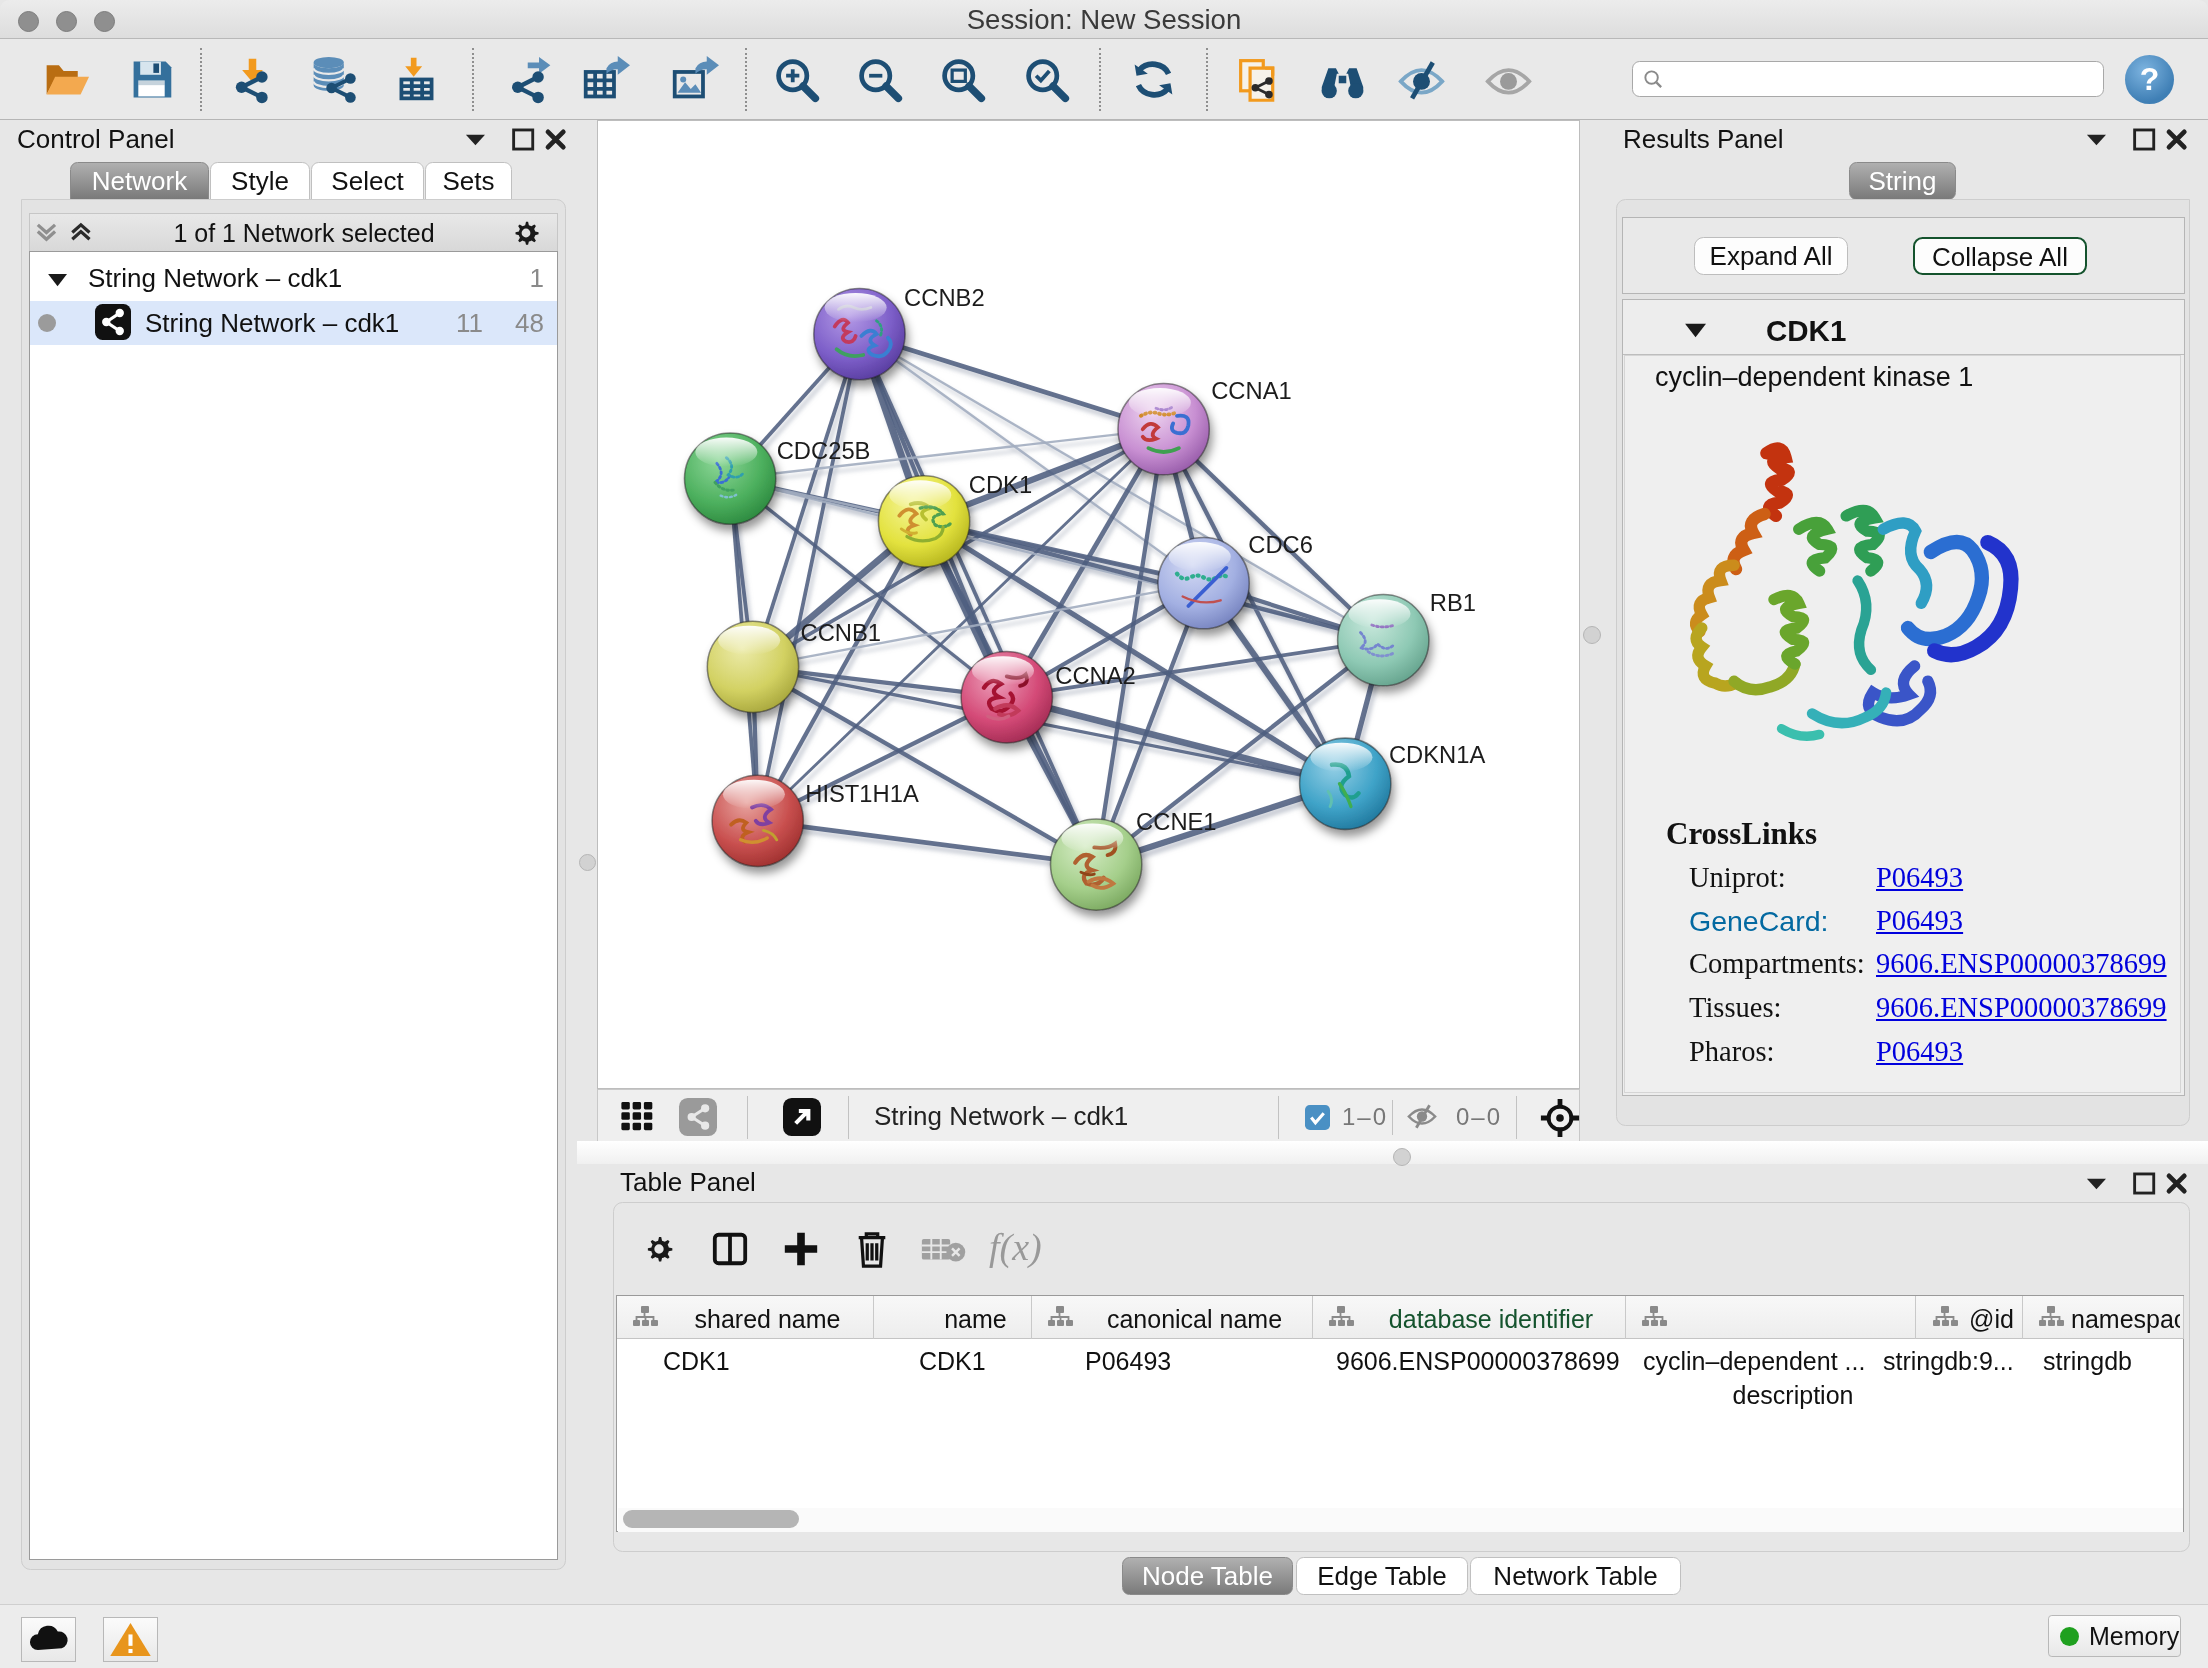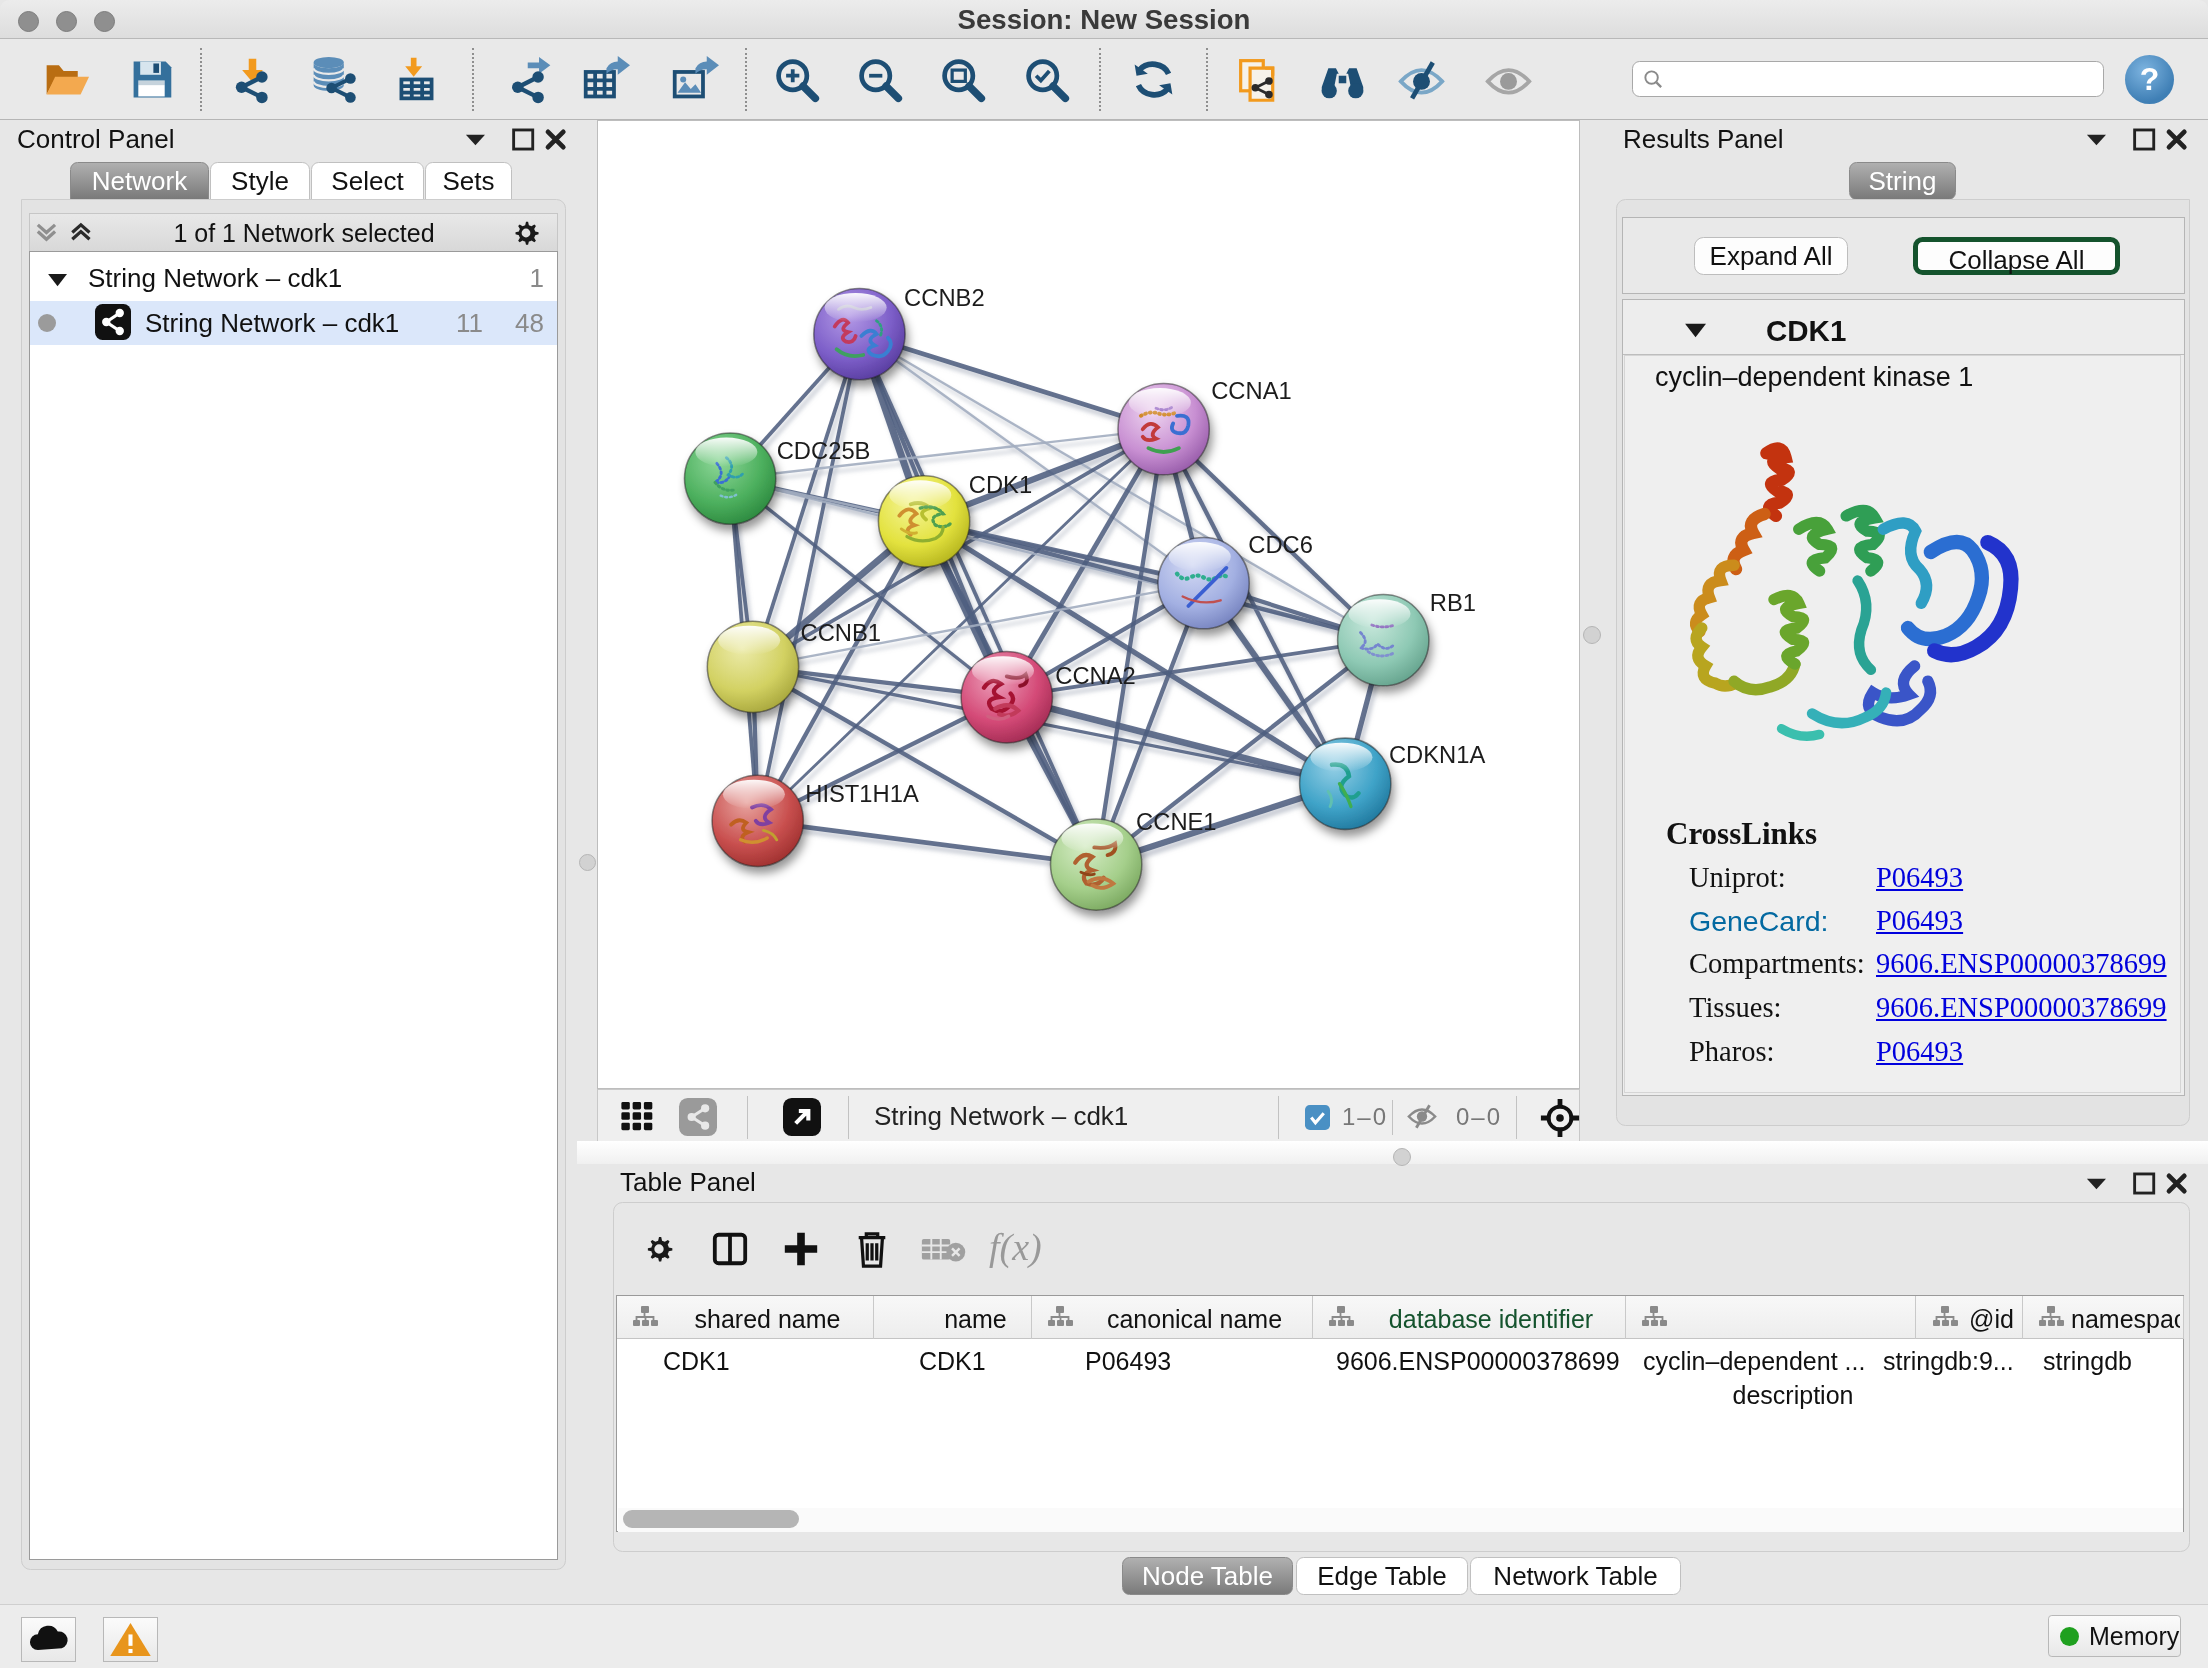--- a/index.html
+++ b/index.html
@@ -1,20 +1,20 @@
 <!DOCTYPE html>
 <html style="font-size:15px"><head><meta charset="utf-8"><style>
 *{margin:0;padding:0}
 body{width:2208px;height:1668px;position:relative;overflow:hidden;background:#e7e7e7;font-family:"Liberation Sans",sans-serif;}
 </style></head><body>
 <div style="position:absolute;left:0;top:0;width:2208px;height:38px;background:linear-gradient(#ececec,#dddddd);border-bottom:1px solid #b8b8b8;border-radius:9.5px 9.5px 0 0"></div>
 <div style="position:absolute;left:18px;top:10.5px;width:21px;height:21px;border-radius:50%;background:#8f8f8f;border:1px solid #7c7c7c;box-sizing:border-box"></div>
 <div style="position:absolute;left:56px;top:10.5px;width:21px;height:21px;border-radius:50%;background:#8f8f8f;border:1px solid #7c7c7c;box-sizing:border-box"></div>
 <div style="position:absolute;left:94px;top:10.5px;width:21px;height:21px;border-radius:50%;background:#8f8f8f;border:1px solid #7c7c7c;box-sizing:border-box"></div>
-<div style="position:absolute;left:0;top:3.8px;width:2208px;text-align:center;font-size:27.6px;font-weight:700;color:#3a3a3a">Session: New Session</div>
+<div style="position:absolute;left:0;top:3.8px;width:2208px;text-align:center;font-size:27.6px;font-weight:400;color:#3a3a3a">Session: New Session</div>
 <div style="position:absolute;left:0;top:39px;width:2208px;height:80px;background:#e9e9e9;border-bottom:1px solid #b5b5b5">
     <div style="position:absolute;left:41px;top:16px;width:49px;height:49px"><svg viewBox="0 0 52 52">
         <path d="M6,42 V11 h13 l5,6 h15 v8 h-24 z" fill="#b96d12"></path>
         <path d="M6,42 l9,-19 h36 l-9,19 z" fill="#f3a94f"></path>
       </svg></div>
     <div style="position:absolute;left:127px;top:16px;width:49px;height:49px"><svg viewBox="0 0 52 52">
         <path d="M7,7 h34 l6,6 v32 h-40 z" fill="#34709c"></path>
         <rect x="14" y="7" width="22" height="14" fill="#d7e5ee"></rect>
         <rect x="28" y="9" width="6" height="10" fill="#1d4e74"></rect>
         <rect x="12" y="27" width="28" height="17" fill="#fff"></rect>
@@ -478,21 +478,21 @@
 <div style="position:absolute;left:1623px;top:124px;font-size:26px;color:#111">Results Panel</div>
 <svg style="position:absolute;left:2085px;top:127px" width="105" height="25" viewBox="0 0 110 26">
     <path d="M2,8 l20,0 -10,11 z" fill="#222"></path>
     <rect x="52" y="3" width="20" height="20" fill="none" stroke="#222" stroke-width="3"></rect>
     <path d="M88,5 l16,16 M104,5 l-16,16" stroke="#222" stroke-width="5" stroke-linecap="round"></path>
   </svg>
 <div style="position:absolute;left:1849px;top:162px;width:107px;height:38px;background:linear-gradient(#b0b0b0,#7a7a7a);color:#fff;border:1px solid #8a8a8a;border-radius:7.6px;box-sizing:border-box;text-align:center;font-size:26px;line-height:36px">String</div>
 <div style="position:absolute;left:1616px;top:199px;width:574px;height:927px;background:#e3e3e3;border:1px solid #cdcdcd;border-radius:9.5px 0 9.5px 9.5px;box-sizing:border-box"></div>
 <div style="position:absolute;left:1622px;top:217px;width:563px;height:77px;background:#e9e9e9;border:1px solid #b5b5b5;box-sizing:border-box"></div>
 <div style="position:absolute;left:1694px;top:237px;width:154px;height:38px;background:#fdfdfd;border:1px solid #bdbdbd;border-radius:9.5px;box-sizing:border-box;text-align:center;font-size:26px;line-height:36px;color:#111">Expand All</div>
-<div style="position:absolute;left:1913px;top:237px;width:207px;height:38px;background:#fdfdfd;border:5px solid #14532d;border-radius:9.5px;box-sizing:border-box;text-align:center;font-size:26px;line-height:36px;color:#111">Collapse All</div>
+<div style="position:absolute;left:1913px;top:237px;width:174px;height:38px;background:#fdfdfd;border:2px solid #14532d;border-radius:9.5px;box-sizing:border-box;text-align:center;font-size:26px;line-height:36px;color:#111">Collapse All</div>
 <div style="position:absolute;left:1622px;top:299px;width:563px;height:797px;background:#ededed;border:1px solid #b5b5b5;box-sizing:border-box"></div>
 <svg style="position:absolute;left:1683px;top:321px" width="27" height="19" viewBox="0 0 28 20">
     <path d="M2,3 h22 l-11,14 z" fill="#1a1a1a"></path>
   </svg>
 <div style="position:absolute;left:1766px;top:314px;font-size:29.5px;font-weight:bold;color:#111">CDK1</div>
 <div style="position:absolute;left:1623px;top:354px;width:561px;border-top:1px solid #bdbdbd"></div>
 <div style="position:absolute;left:1624px;top:355px;width:557px;height:738px;background:#efefef;border:1px solid #d5d5d5;box-sizing:border-box"></div>
 <div style="position:absolute;left:1655px;top:362px;font-size:27px;color:#111">cyclin–dependent kinase 1</div>
 <div style="position:absolute;left:1660px;top:438px;width:380px;height:323px"><svg viewBox="0 0 400 340" width="380" height="323">
 <g fill="none" stroke-linecap="round">

